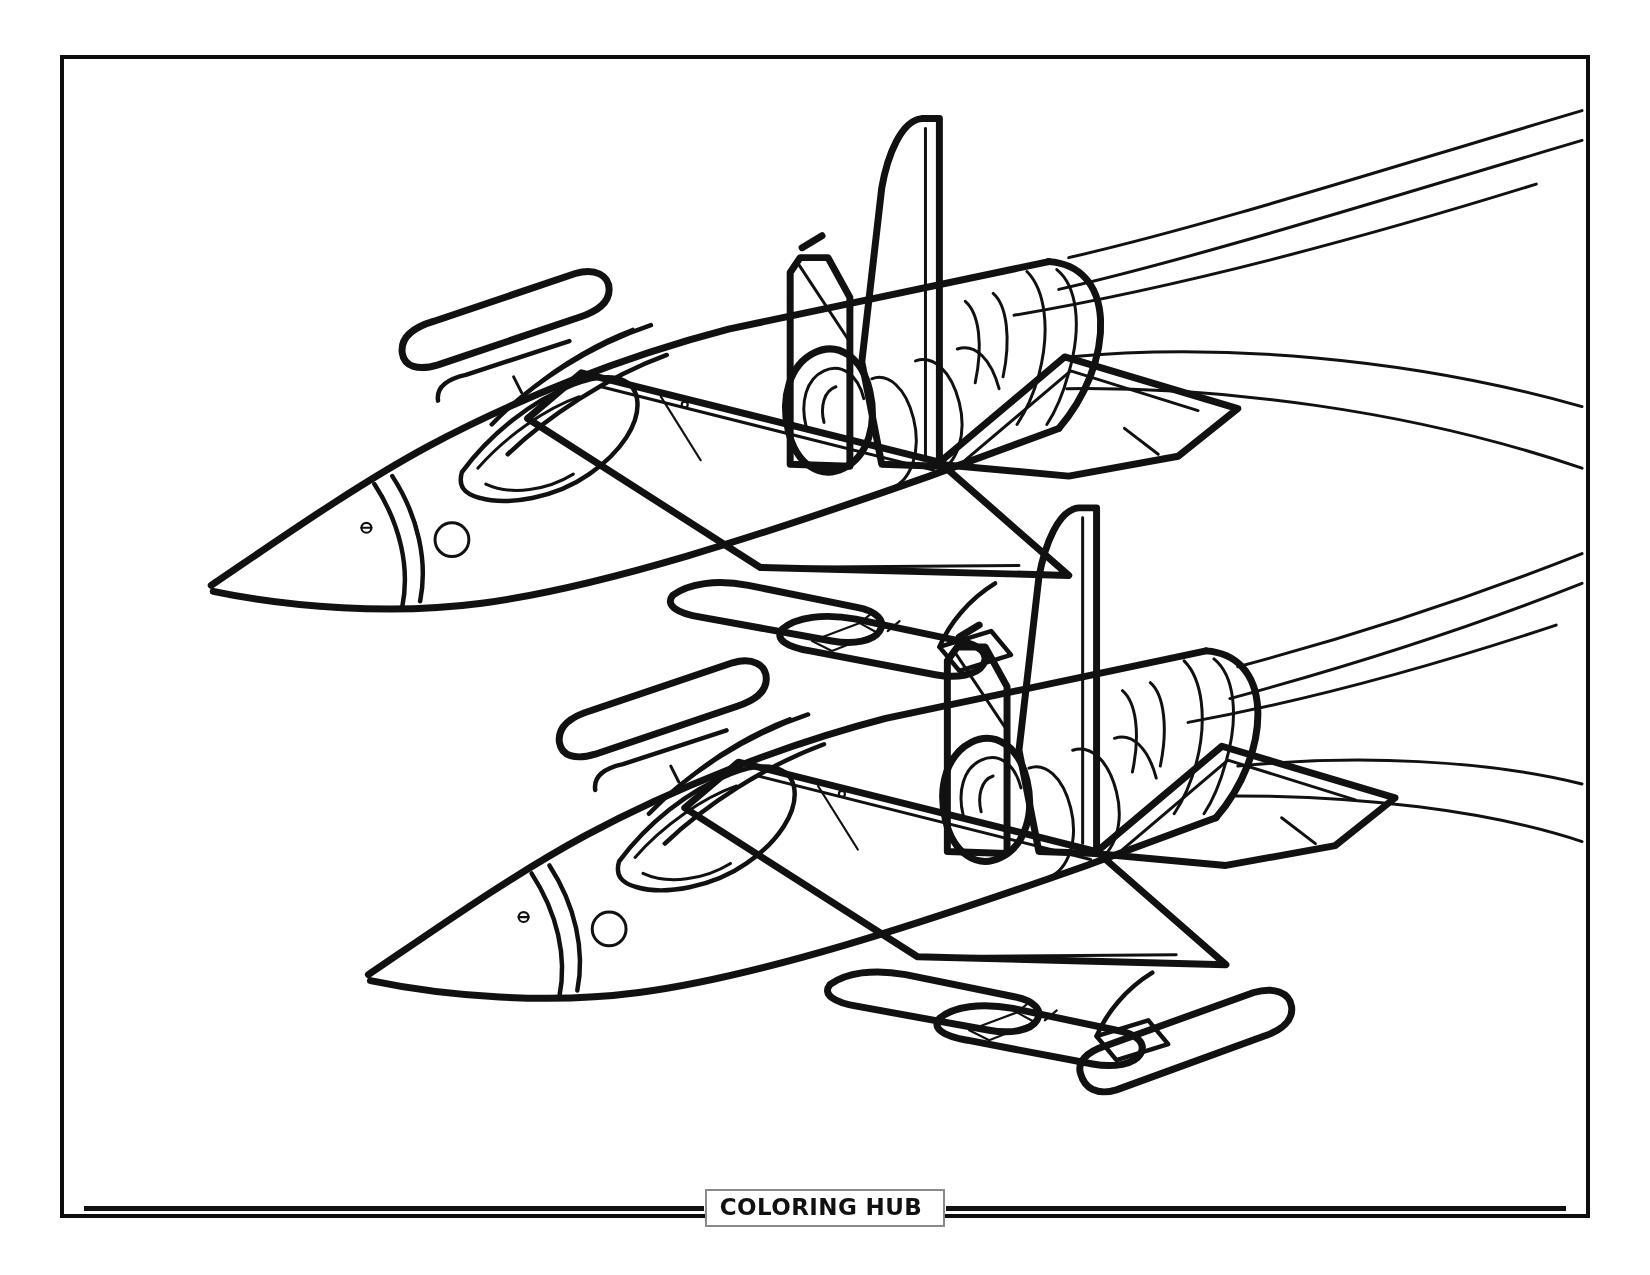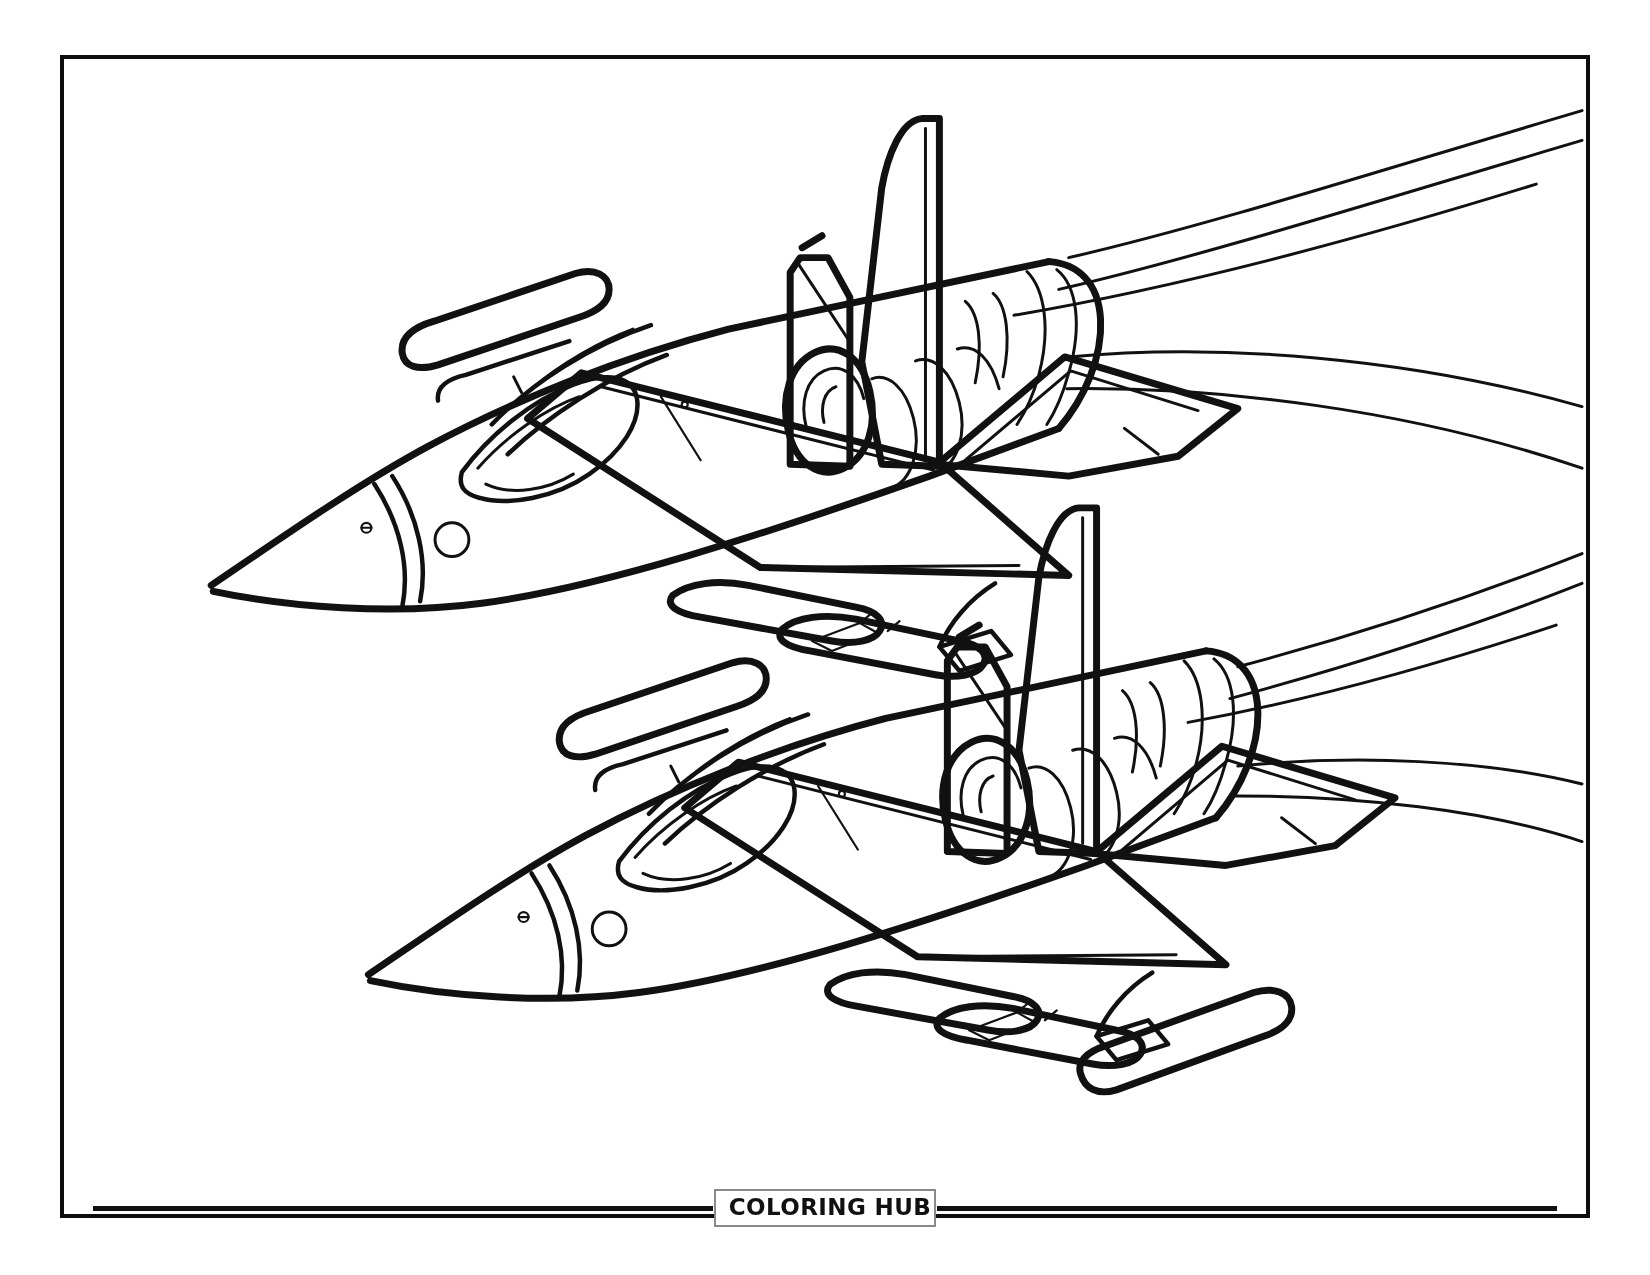--- a/index.html
+++ b/index.html
@@ -60,21 +60,21 @@
   .footer-rule {
     height: 5px;
     background: #111111;
     flex: 0 0 auto;
   }
   #footer-rule-left  { width: 620px; }
   #footer-rule-right { width: 620px; }
   #footer-badge {
     border: 2px solid #8a8a8a;
     background: #ffffff;
-    padding: 5px 3px 6px 13px;
+    padding: 5px 21px 6px 13px;
     margin: 0 1px;
     z-index: 2;
   }
   #footer-badge-label {
     font-family: "DejaVu Sans", sans-serif;
     font-weight: bold;
     font-size: 23px;
     letter-spacing: 0.4px;
     color: #111111;
     white-space: nowrap;

